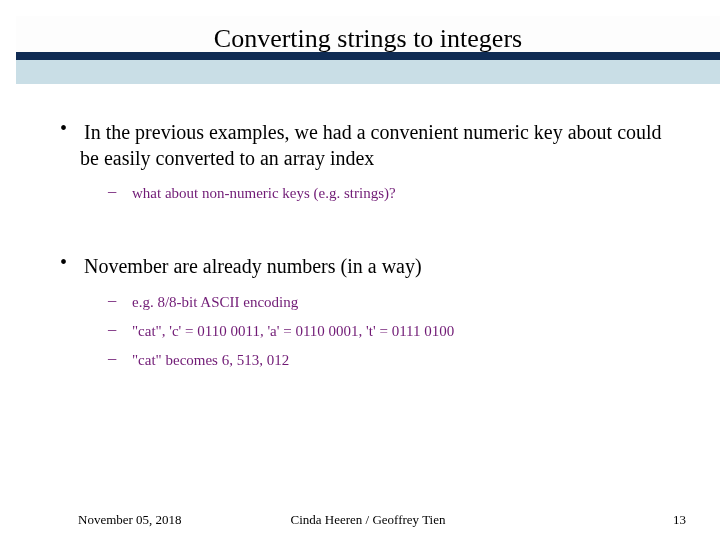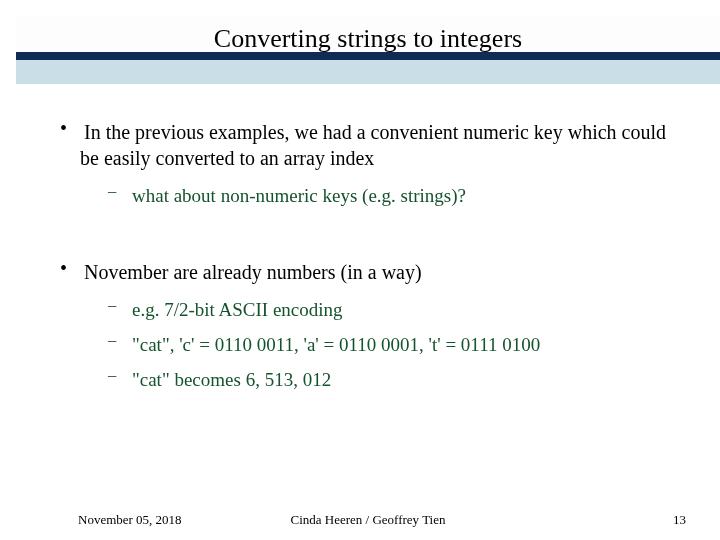--- a/index.html
+++ b/index.html
@@ -8,21 +8,21 @@
   .title-band { width: 100%; }
   .title-top { background: #fdfdfd; height: 36px; }
   .title-text { font-size: 26px; color: #000; text-align: center; padding-top: 4px; font-family: "Times New Roman", Times, serif; }
   .title-mid { background: #102c54; height: 8px; }
   .title-bot { background: #c9dee6; height: 24px; }
   .content { padding: 24px 40px 0 40px; }
   ul.top { list-style: none; padding-left: 0; }
   ul.top > li { position: relative; padding-left: 28px; margin-bottom: 8px; font-size: 20px; line-height: 1.28; color: #000; }
   ul.top > li::before { content: "•"; position: absolute; left: 8px; top: 0; font-size: 20px; }
   ul.sub { list-style: none; padding-left: 28px; margin-top: 4px; }
-  ul.sub > li { position: relative; padding-left: 20px; font-size: 19px; line-height: 1.4; color: #14532d; }
+  ul.sub > li { position: relative; padding-left: 20px; font-size: 15px; line-height: 1.4; color: #701a75; }
   ul.sub > li::before { content: "–"; position: absolute; left: 0; top: 0; font-size: 16.5px; }
   .spacer { height: 18px; }
   .footer { position: absolute; bottom: 16px; left: 0; width: 100%; display: flex; justify-content: space-between; align-items: flex-end; padding: 0 38px 0 66px; font-size: 13px; color: #000; }
   .footer .center { position: absolute; left: 50%; transform: translateX(-50%); font-family: Liberation Serif, serif; }
   .footer .right { }
 </style>
 </head>
 <body>
 
 <div class="slide">
@@ -30,32 +30,32 @@
     <div class="title-top">
       <div class="title-text">Converting strings to integers</div>
     </div>
     <div class="title-mid"></div>
     <div class="title-bot"></div>
   </div>
 
   <div class="content">
     <ul class="top">
       <li>
-        <span>In the previous examples, we had a convenient numeric key which could be easily converted to an array index</span>
+        <span>In the previous examples, we had a convenient numeric key about could be easily converted to an array index</span>
         <ul class="sub">
           <li><span>what about non-numeric keys (e.g. strings)?</span></li>
         </ul>
       </li>
     </ul>
     <div class="spacer"></div>
     <ul class="top">
       <li>
         <span>November are already numbers (in a way)</span>
         <ul class="sub">
-          <li><span>e.g. 7/2-bit ASCII encoding</span></li>
+          <li><span>e.g. 8/8-bit ASCII encoding</span></li>
           <li><span>"cat", 'c' = 0110 0011, 'a' = 0110 0001, 't' = 0111 0100</span></li>
           <li><span>"cat" becomes 6, 513, 012</span></li>
         </ul>
       </li>
     </ul>
   </div>
 
   <div class="footer">
     <span class="left">November 05, 2018</span>
     <span class="center">Cinda Heeren / Geoffrey Tien</span>

